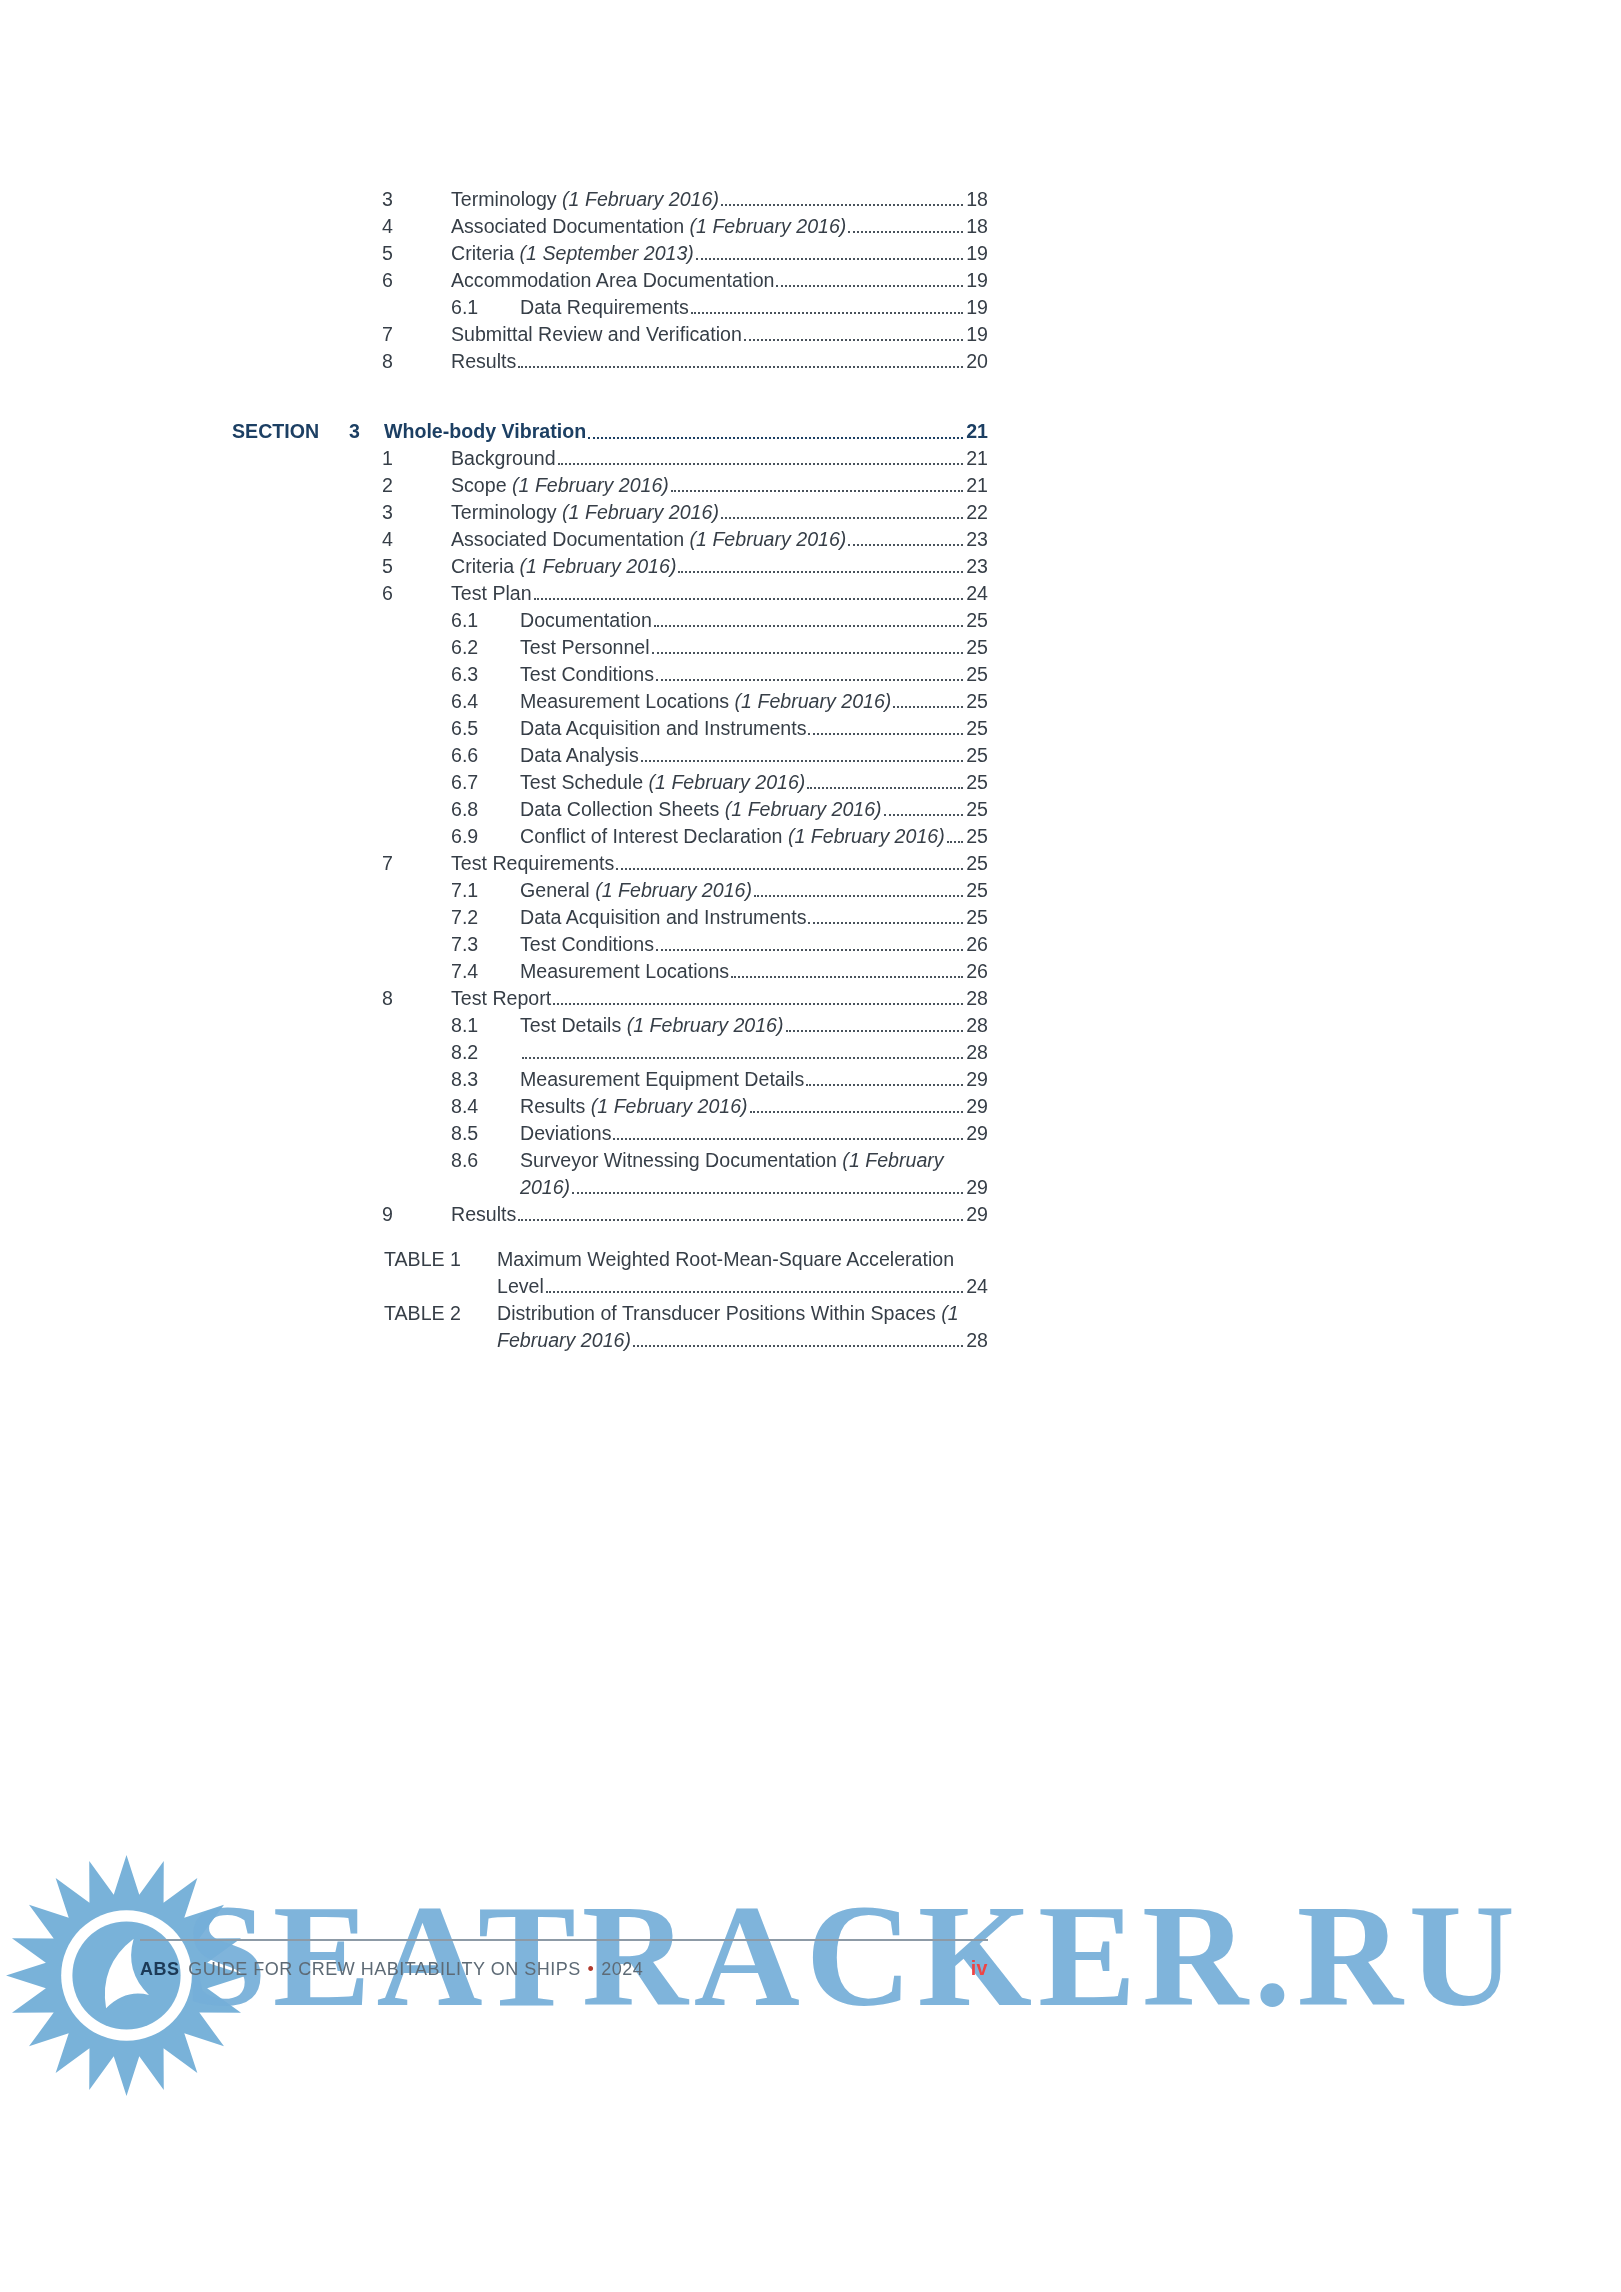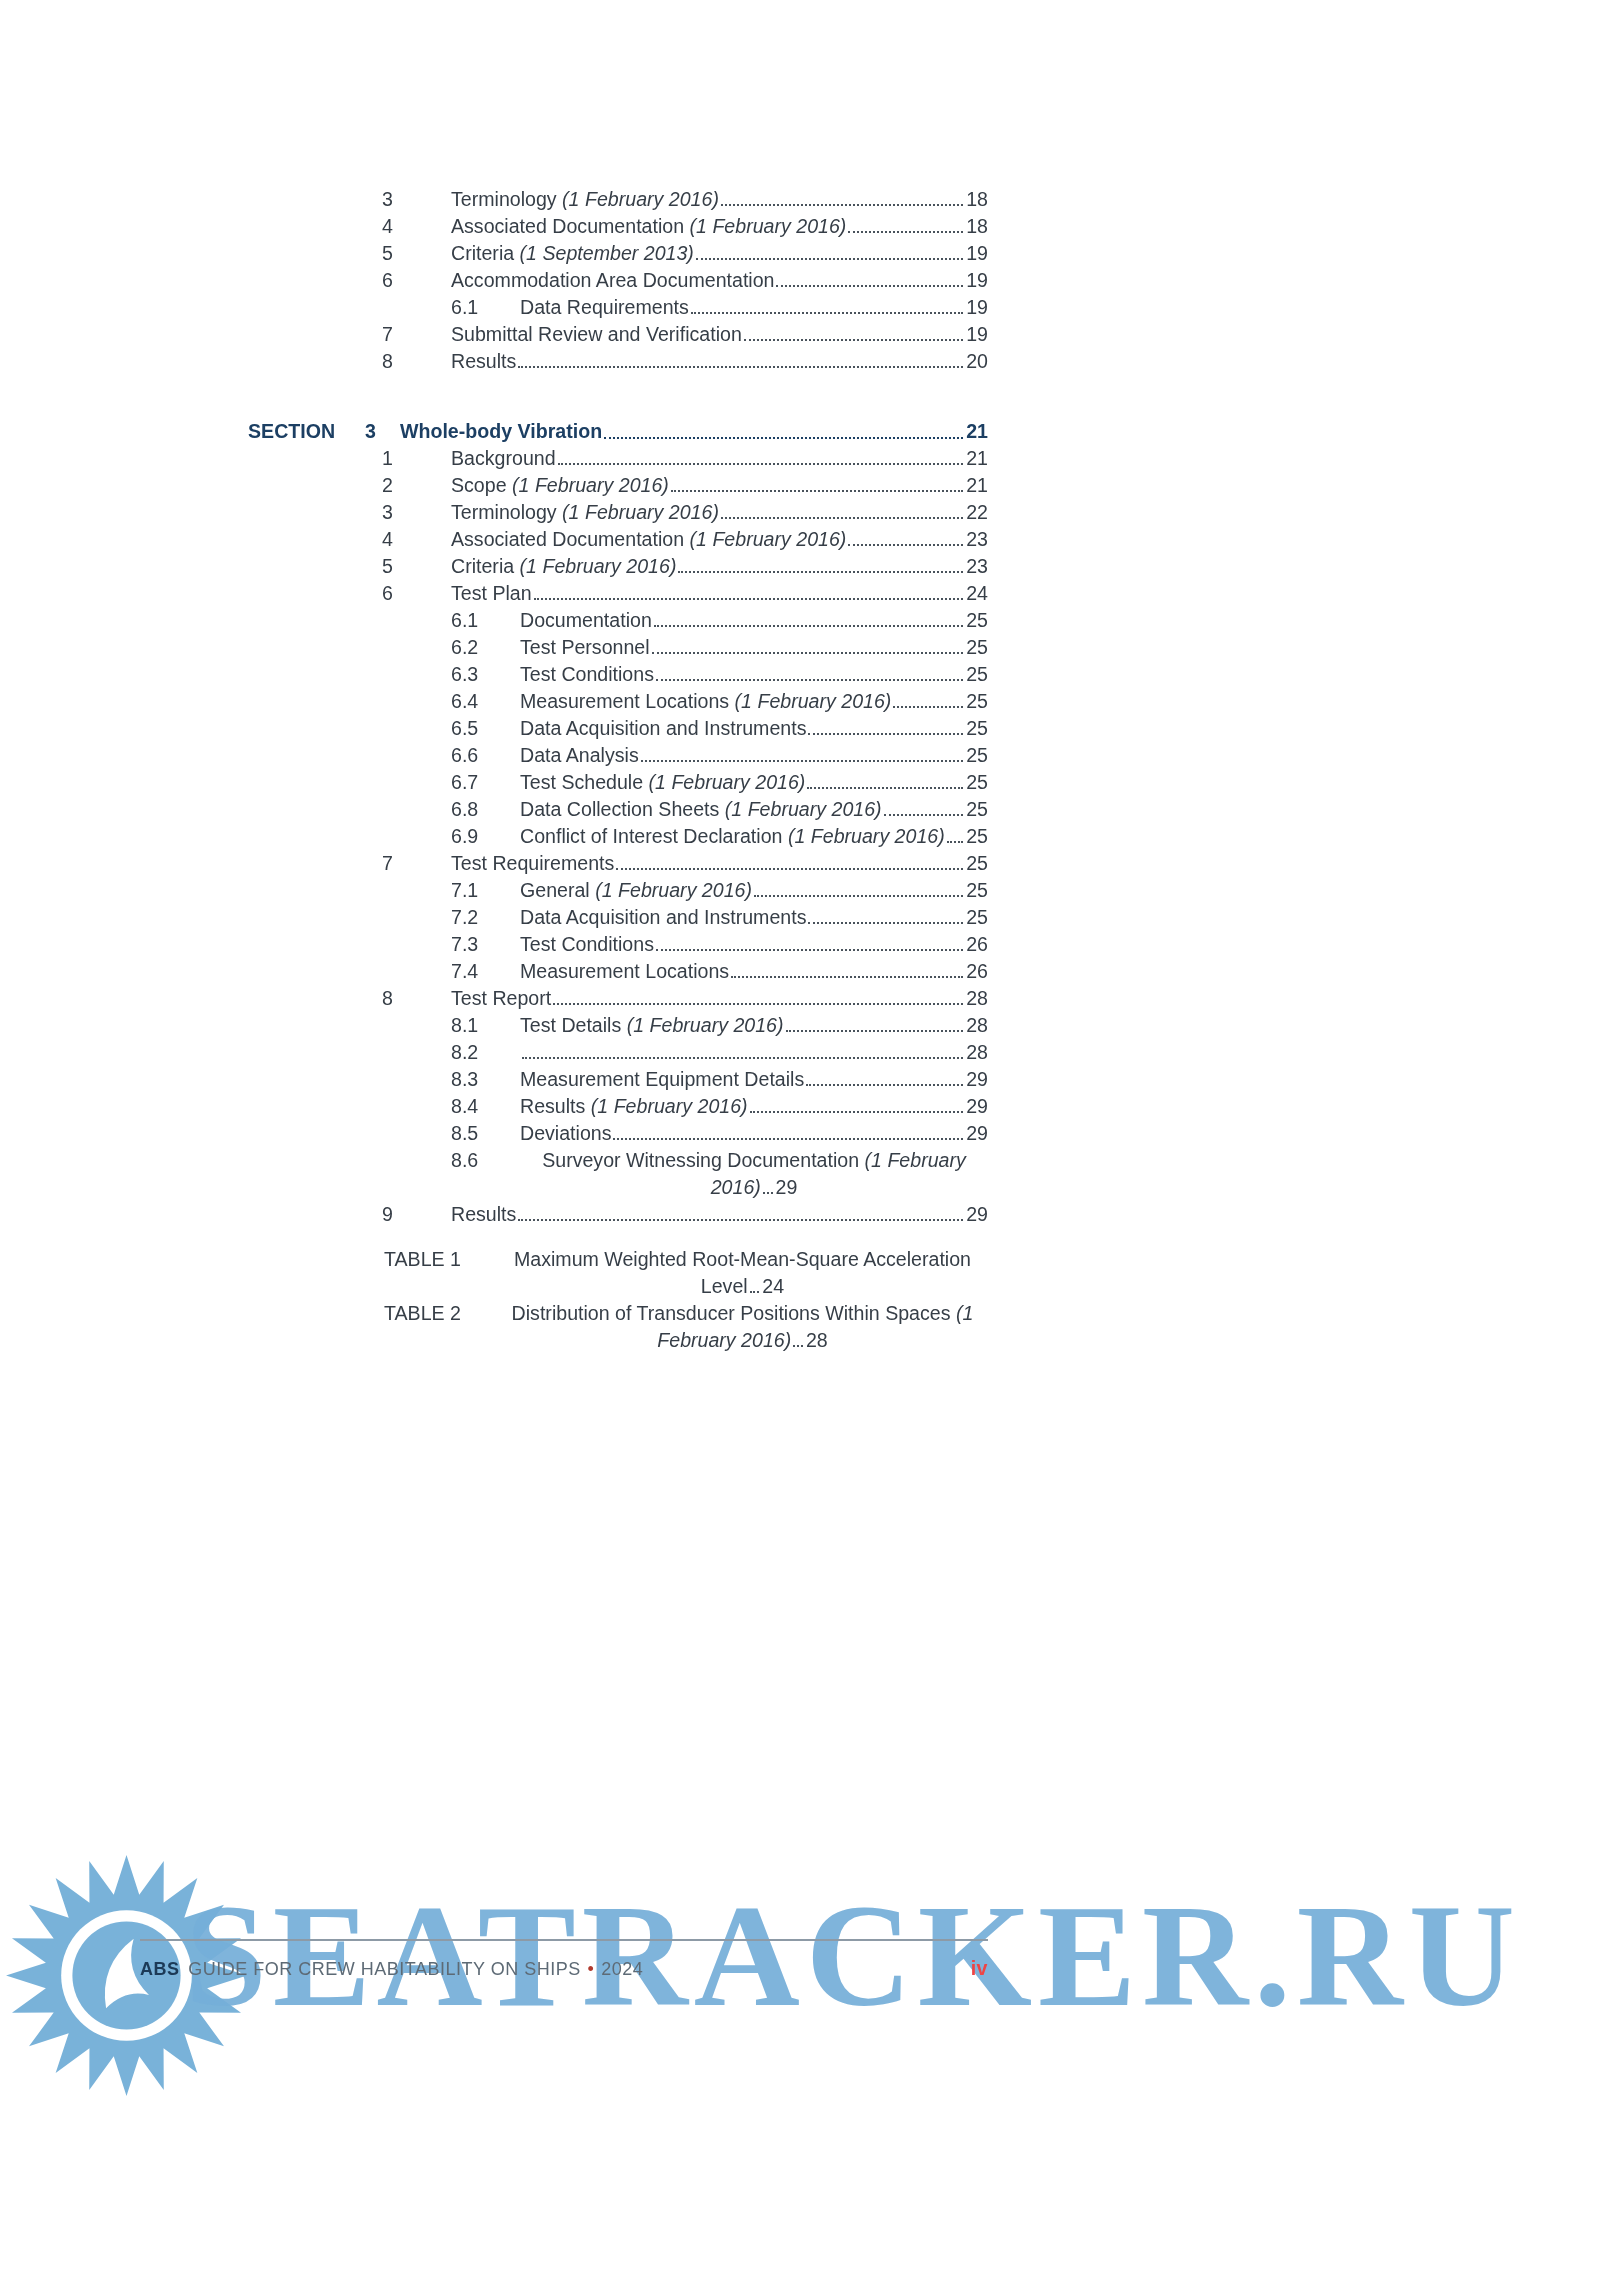--- a/index.html
+++ b/index.html
@@ -10,25 +10,25 @@
   .toc{position:absolute;left:232px;top:186px;width:756px;font-size:19.6px;line-height:27px;}
   .toc-row{display:flex;align-items:baseline;}
   .row-l1{padding-left:150px;}
   .row-l2{padding-left:219px;}
   .num{flex:0 0 69px;}
   .txt{flex:0 1 auto;}
   .txt i, .l1 i{font-style:italic;}
   .leader{flex:1 1 9.8px;min-width:9.8px;align-self:flex-end;margin:0 2.9px 6.9px 2px;
           border-bottom:2.5px dotted #49525b;}
   .pg{flex:0 0 auto;}
-  .wrap{flex:1 1 auto;display:flex;flex-direction:column;min-width:0;align-items:center;}
+  .wrap{flex:1 1 auto;display:flex;flex-direction:column;min-width:0;}
   .l1{white-space:nowrap;}
   .l2{display:flex;align-items:baseline;}
 
-  .section-row{margin-top:43px;font-weight:bold;color:#1c3f63;margin-left:16px;}
+  .section-row{margin-top:43px;font-weight:bold;color:#1c3f63;}
   .section-row .leader{border-bottom:2.9px dotted #1c3f63;margin-bottom:5.9px;}
   .sec-label{flex:0 0 117px;}
   .sec-num{flex:0 0 35px;}
 
   .tables-block{margin-top:18px;}
   .table-row{padding-left:152px;}
   .tbl-label{flex:0 0 113px;}
 
   
   .footer{position:absolute;left:140px;top:1939px;width:848px;z-index:3;}

